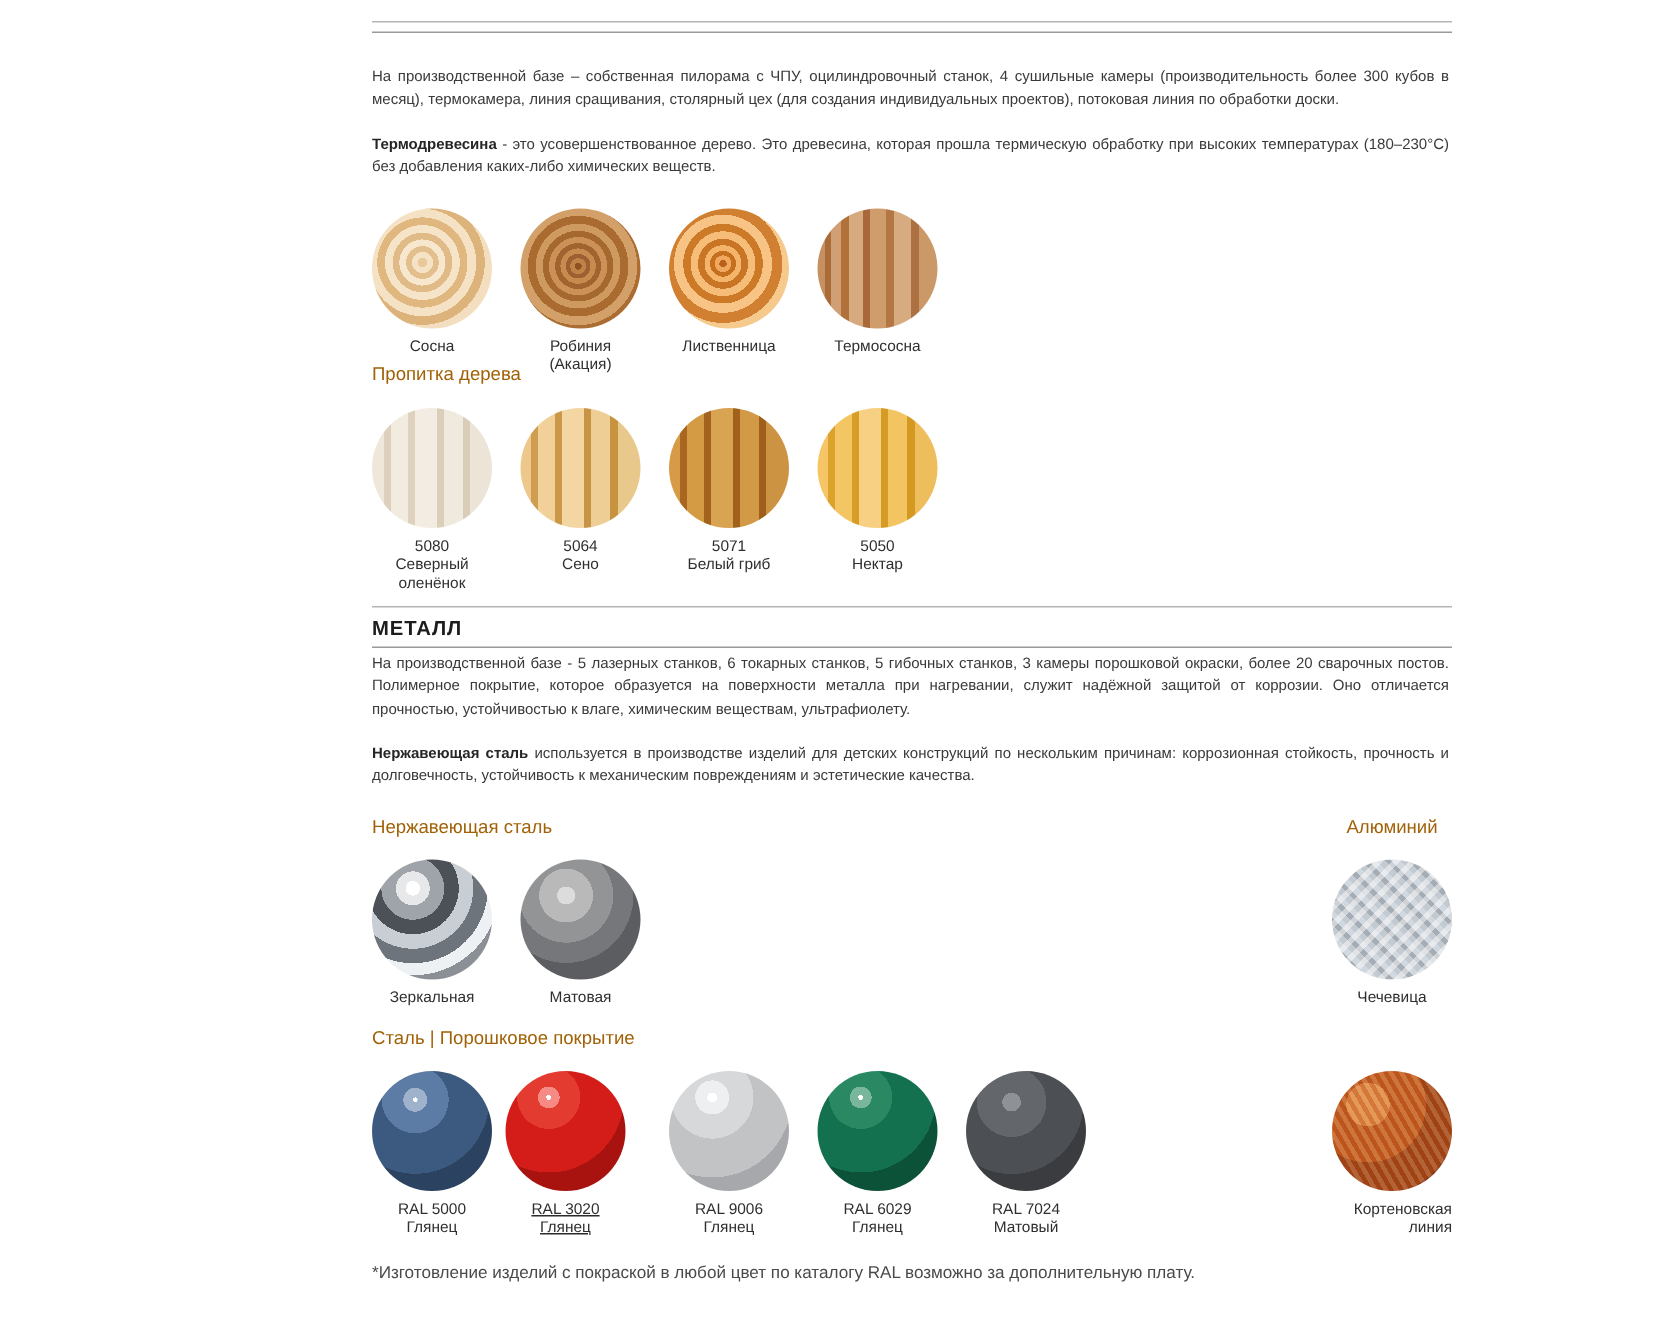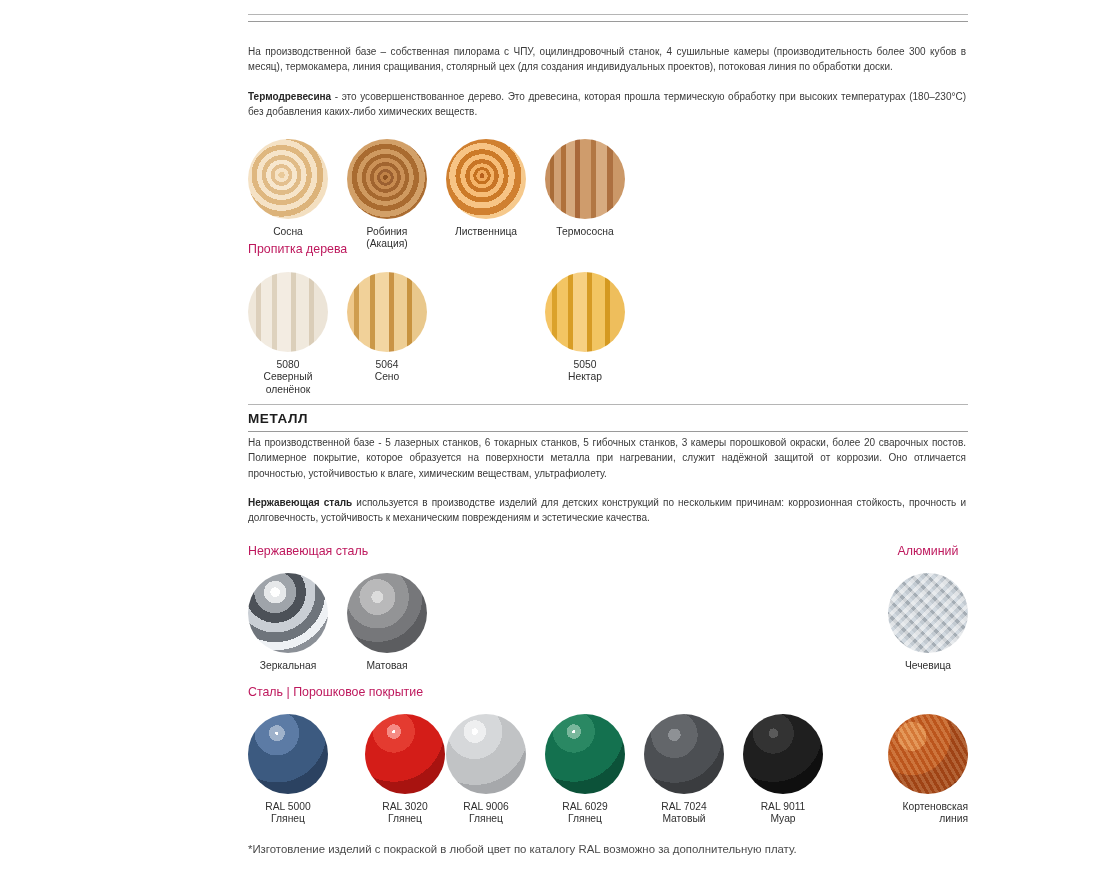--- a/index.html
+++ b/index.html
@@ -41,21 +41,21 @@
     line-height:15.4px;
     text-align:justify;
     color:#3a3a3a;
   }
   .para b{font-weight:bold;color:#262626;}
 
   
   .subtitle{
     position:absolute;
     font-size:12.4px;
-    color:#be185d;
+    color:#a16207;
     font-weight:normal;
   }
 
   
   .swatch{
     position:absolute;
     width:80px;
     text-align:center;
   }
   .disc{
@@ -133,20 +133,28 @@
 
   <div class="swatch" style="left:347px;top:272px;">
     <div class="disc" style="background:
       linear-gradient(90deg,#eec88b 0 9%, #cf9d4f 9% 15%, #f1d199 15% 29%, #cb9848 29% 35%, #f3d6a2 35% 53%, #c99345 53% 59%, #eece94 59% 75%, #c8933f 75% 81%, #e9c88c 81% 100%);"></div>
     <div class="caption">
       <span>5064</span>
       <span class="l2">Сено</span>
     </div>
   </div>
 
+  <div class="swatch" style="left:446px;top:272px;">
+    <div class="disc" style="background:
+      linear-gradient(90deg,#d79b47 0 9%, #a86620 9% 15%, #d49a44 15% 29%, #a4631c 29% 35%, #d9a452 35% 53%, #a2611b 53% 59%, #d29a46 59% 75%, #9f5e19 75% 81%, #cb9342 81% 100%);"></div>
+    <div class="caption">
+      <span>5071</span>
+      <span class="l2">Белый гриб</span>
+    </div>
+  </div>
 
   <div class="swatch" style="left:545px;top:272px;">
     <div class="disc" style="background:
       linear-gradient(90deg,#f5c566 0 9%, #dba22c 9% 15%, #f3c563 15% 29%, #d89d26 29% 35%, #f7d083 35% 53%, #d69b25 53% 59%, #f2c562 59% 75%, #d49920 75% 81%, #eebe5c 81% 100%);"></div>
     <div class="caption">
       <span>5050</span>
       <span class="l2">Нектар</span>
     </div>
   </div>
 
@@ -187,21 +195,21 @@
   <div class="subtitle" style="left:248px;top:685px;">Сталь | Порошковое покрытие</div>
 
   <div class="swatch" style="left:248px;top:714px;">
     <div class="disc" style="background:radial-gradient(circle at 36% 24%, #ffffff 0 2%, #9fb2cb 2% 10%, #5c7ba5 10% 28%, #3c5a80 28% 62%, #2b4261 62% 100%);"></div>
     <div class="caption">
       <span>RAL 5000</span>
       <span class="l2">Глянец</span>
     </div>
   </div>
 
-  <div class="swatch" style="left:365px;top:714px;">
+  <div class="swatch" style="left:337px;top:714px;text-decoration:underline;">
     <div class="disc" style="background:radial-gradient(circle at 36% 22%, #ffffff 0 2%, #f58b84 2% 9%, #e43b30 9% 26%, #d41d18 26% 62%, #a81310 62% 100%);"></div>
     <div class="caption">
       <span>RAL 3020</span>
       <span class="l2">Глянец</span>
     </div>
   </div>
 
   <div class="swatch" style="left:446px;top:714px;">
     <div class="disc" style="background:radial-gradient(circle at 36% 22%, #ffffff 0 4%, #eeeff0 4% 14%, #d6d8da 14% 34%, #c1c3c5 34% 66%, #a6a8ab 66% 100%);"></div>
     <div class="caption">
@@ -219,27 +227,20 @@
   </div>
 
   <div class="swatch" style="left:644px;top:714px;">
     <div class="disc" style="background:radial-gradient(circle at 38% 26%, #8e9195 0 8%, #63666a 8% 30%, #4c4f53 30% 62%, #3a3c3f 62% 100%);"></div>
     <div class="caption">
       <span>RAL 7024</span>
       <span class="l2">Матовый</span>
     </div>
   </div>
 
-  <div class="swatch" style="left:743px;top:714px;">
-    <div class="disc" style="background:radial-gradient(circle at 38% 24%, #5a5a5a 0 6%, #333333 6% 26%, #1f1f1f 26% 62%, #0f0f0f 62% 100%);"></div>
-    <div class="caption">
-      <span>RAL 9011</span>
-      <span class="l2">Муар</span>
-    </div>
-  </div>
 
   <div class="swatch" style="left:888px;top:714px;text-align:right;">
     <div class="disc" style="background:
       radial-gradient(circle at 30% 28%, #e08a43 0 18%, #c66222 18% 48%, #a84d19 48% 78%, #8e3d12 78% 100%),
       repeating-linear-gradient(60deg, rgba(255,255,255,.12) 0 3px, rgba(90,35,10,.18) 3px 6px);
       background-blend-mode:overlay;"></div>
     <div class="caption">
       <span>Кортеновская</span>
       <span class="l2">линия</span>
     </div>

